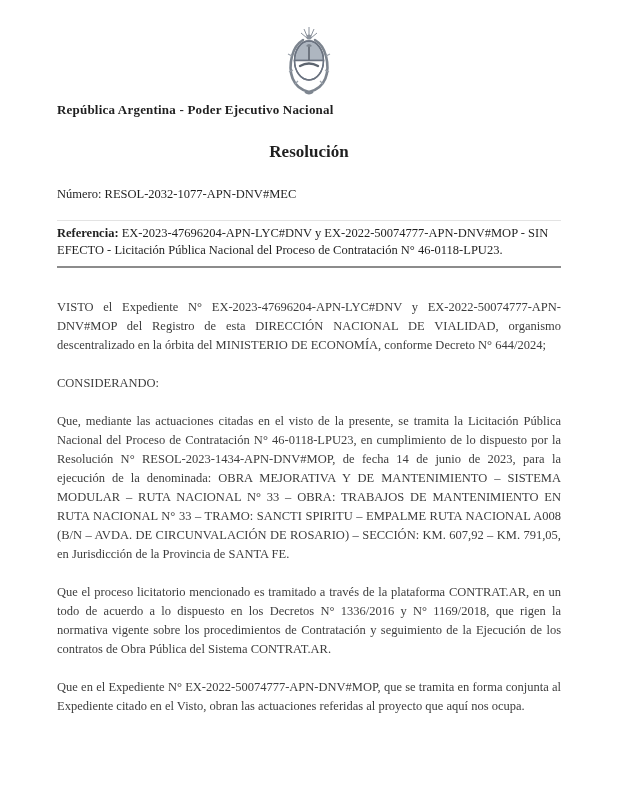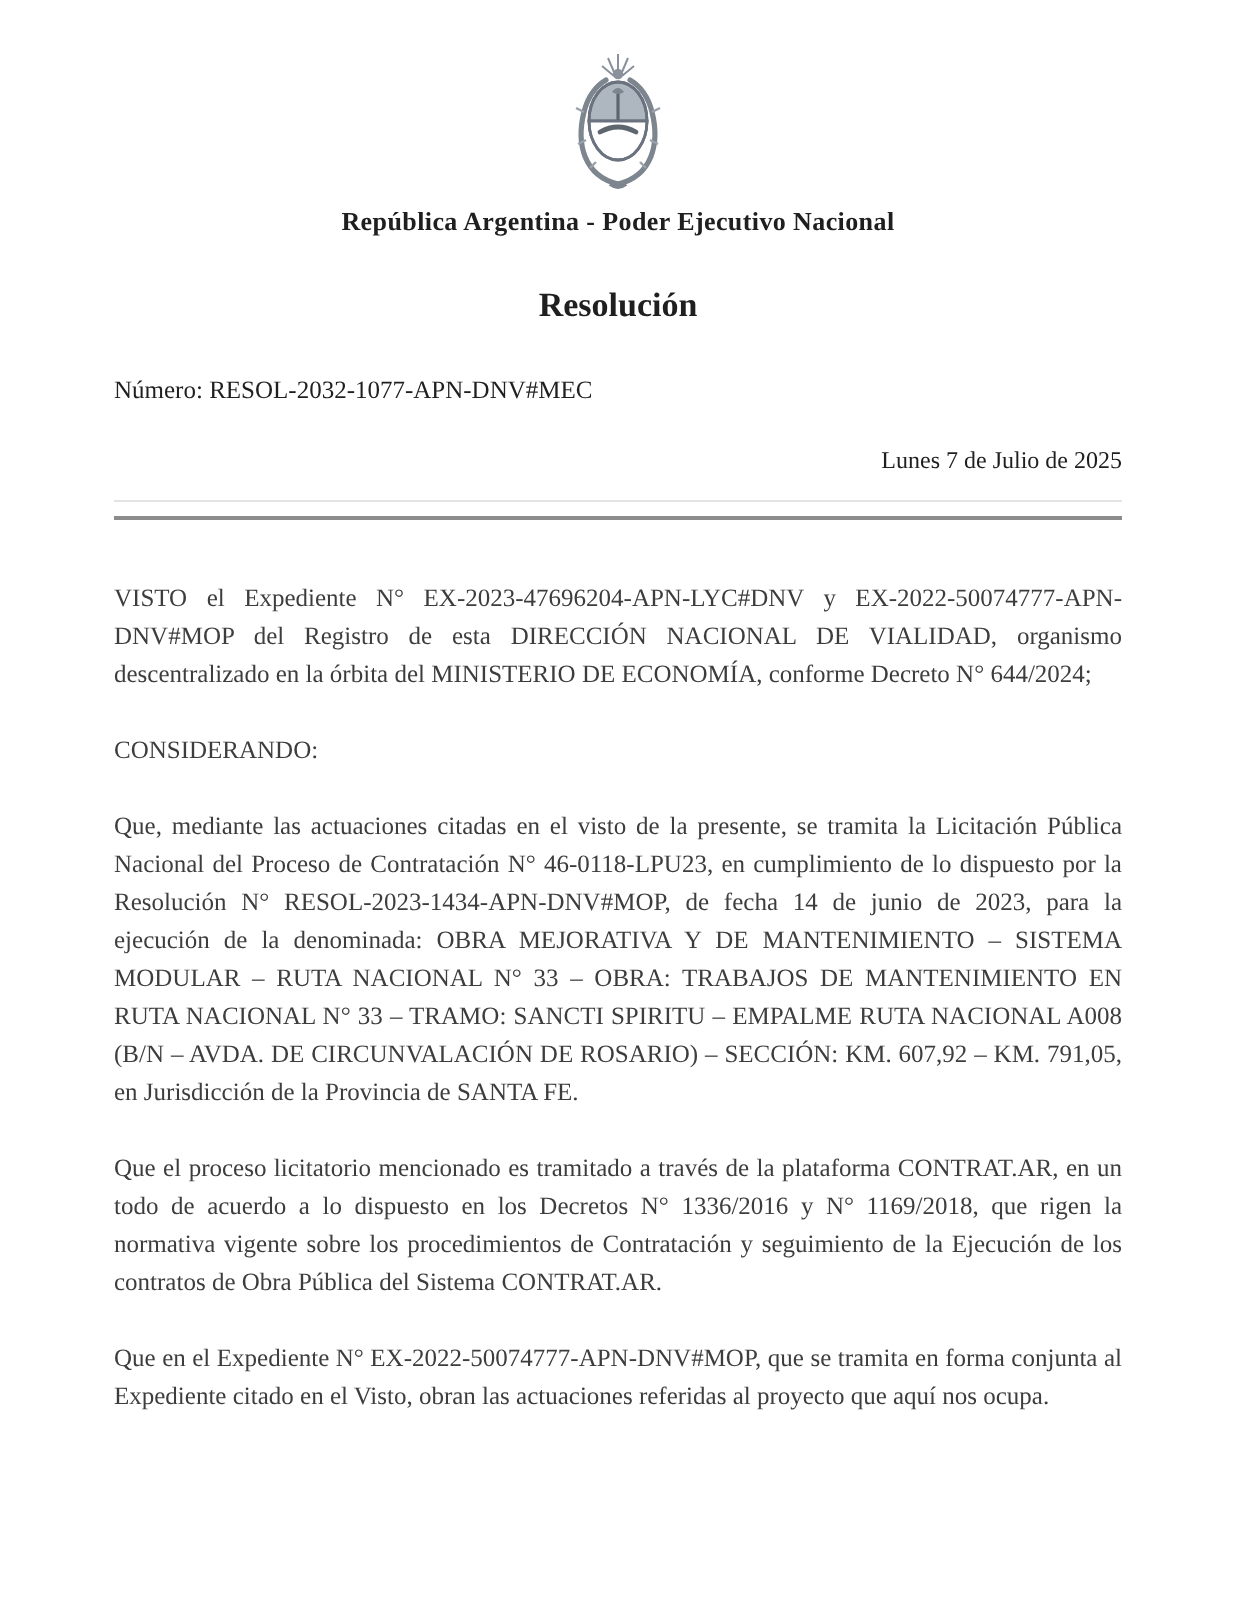--- a/index.html
+++ b/index.html
@@ -18,21 +18,21 @@
     box-sizing: border-box;
   }
   .inner {
     padding: 26px 57px 0 57px;
   }
   .crest-wrap {
     text-align: center;
     margin-bottom: 6px;
   }
   .header-org {
-    text-align: center;
+    text-align: left;
     font-size: 13px;
     font-weight: bold;
     margin: 2px 0 0 0;
     letter-spacing: 0.2px;
   }
   .header-year {
     text-align: center;
     font-size: 12.5px;
     margin: 4px 0 0 0;
     letter-spacing: 0.3px;
@@ -131,25 +131,25 @@
         </svg>
       </span>
       <div class="header-org">República Argentina - Poder Ejecutivo Nacional</div>
     </div>
 
     <div class="doc-type">Resolución</div>
 
     <p class="number-line"><strong>Número:</strong> <span>RESOL-2032-1077-APN-DNV#MEC</span></p>
 
     <div class="city-date">
-      <div>Lunes 7 de Julio de 2025</div>
     </div>
 
     <hr class="rule-faint">
 
+    <p class="reference"><strong>Referencia:</strong> <span>EX-2023-47696204-APN-LYC#DNV y EX-2022-50074777-APN-DNV#MOP - SIN EFECTO - Licitación Pública Nacional del Proceso de Contratación N° 46-0118-LPU23.</span></p>
 
     <hr class="rule-strong">
 
     <div class="body-text">
       <p class="first">VISTO el Expediente N° EX-2023-47696204-APN-LYC#DNV y EX-2022-50074777-APN-DNV#MOP del Registro de esta DIRECCIÓN NACIONAL DE VIALIDAD, organismo descentralizado en la órbita del MINISTERIO DE ECONOMÍA, conforme Decreto N° 644/2024;</p>
       <p>CONSIDERANDO:</p>
       <p>Que, mediante las actuaciones citadas en el visto de la presente, se tramita la Licitación Pública Nacional del Proceso de Contratación N° 46-0118-LPU23, en cumplimiento de lo dispuesto por la Resolución N° RESOL-2023-1434-APN-DNV#MOP, de fecha 14 de junio de 2023, para la ejecución de la denominada: OBRA MEJORATIVA Y DE MANTENIMIENTO – SISTEMA MODULAR – RUTA NACIONAL N° 33 – OBRA: TRABAJOS DE MANTENIMIENTO EN RUTA NACIONAL N° 33 – TRAMO: SANCTI SPIRITU – EMPALME RUTA NACIONAL A008 (B/N – AVDA. DE CIRCUNVALACIÓN DE ROSARIO) – SECCIÓN: KM. 607,92 – KM. 791,05, en Jurisdicción de la Provincia de SANTA FE.</p>
       <p>Que el proceso licitatorio mencionado es tramitado a través de la plataforma CONTRAT.AR, en un todo de acuerdo a lo dispuesto en los Decretos N° 1336/2016 y N° 1169/2018, que rigen la normativa vigente sobre los procedimientos de Contratación y seguimiento de la Ejecución de los contratos de Obra Pública del Sistema CONTRAT.AR.</p>
       <p>Que en el Expediente N° EX-2022-50074777-APN-DNV#MOP, que se tramita en forma conjunta al Expediente citado en el Visto, obran las actuaciones referidas al proyecto que aquí nos ocupa.</p>
 

